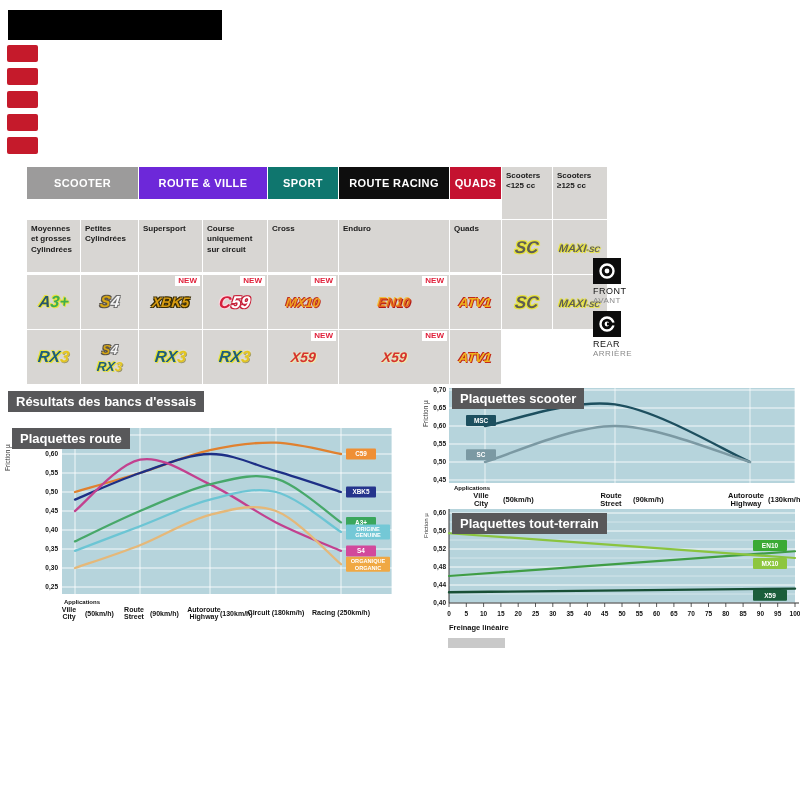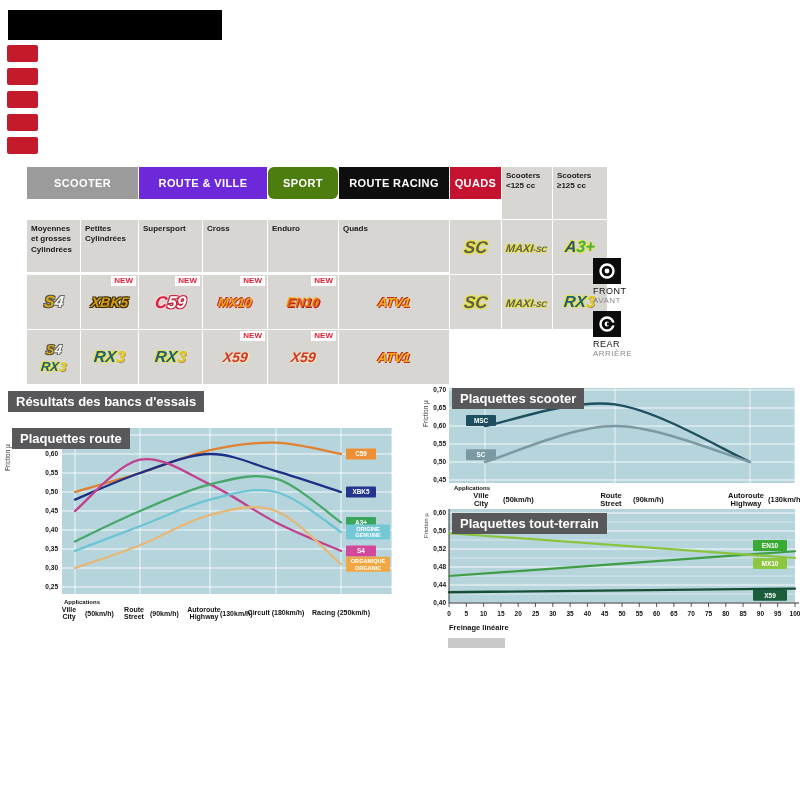--- a/index.html
+++ b/index.html
@@ -52,28 +52,29 @@
     <div class="abs nav-box" style="top: 45px;"></div>
     <div class="abs nav-box" style="top: 68px;"></div>
     <div class="abs nav-box" style="top: 91px;"></div>
     <div class="abs nav-box" style="top: 114px;"></div>
     <div class="abs nav-box" style="top: 137px;"></div>
   </div>
 
 <div class="abs app-table" id="app-table">
     <div class="gh" style="background: rgb(156, 155, 155); grid-column: span 2;">SCOOTER</div>
     <div class="gh" style="background: #6d28d9; grid-column: span 2;">ROUTE &amp; VILLE</div>
-    <div class="gh" style="background: #4d7c0f; grid-column: span 1; border-radius: 6px;">SPORT</div>
+    <div class="gh" style="background: #0f766e; grid-column: span 1;">SPORT</div>
     <div class="gh" style="background: rgb(14, 14, 14); grid-column: span 1;">ROUTE RACING</div>
     <div class="gh" style="background: rgb(196, 18, 48); grid-column: span 1;">QUADS</div>
     <div class="sub">Scooters &lt;125 cc</div>
     <div class="sub">Scooters ≥125 cc</div>
     <div class="sub">Moyennes et grosses Cylindrées</div>
     <div class="sub">Petites Cylindrées</div>
     <div class="sub">Supersport</div>
+    <div class="sub">Course uniquement sur circuit</div>
     <div class="sub">Cross</div>
     <div class="sub">Enduro</div>
     <div class="sub">Quads</div>
     <div class="cell">
       <span class="badge"><span class="bp bp-sc">SC</span></span>
     </div>
     <div class="cell">
       <span class="badge"><span class="bp bp-maxi">MAXI</span><span class="bp bp-maxism">-SC</span></span>
     </div>
     <div class="cell">

